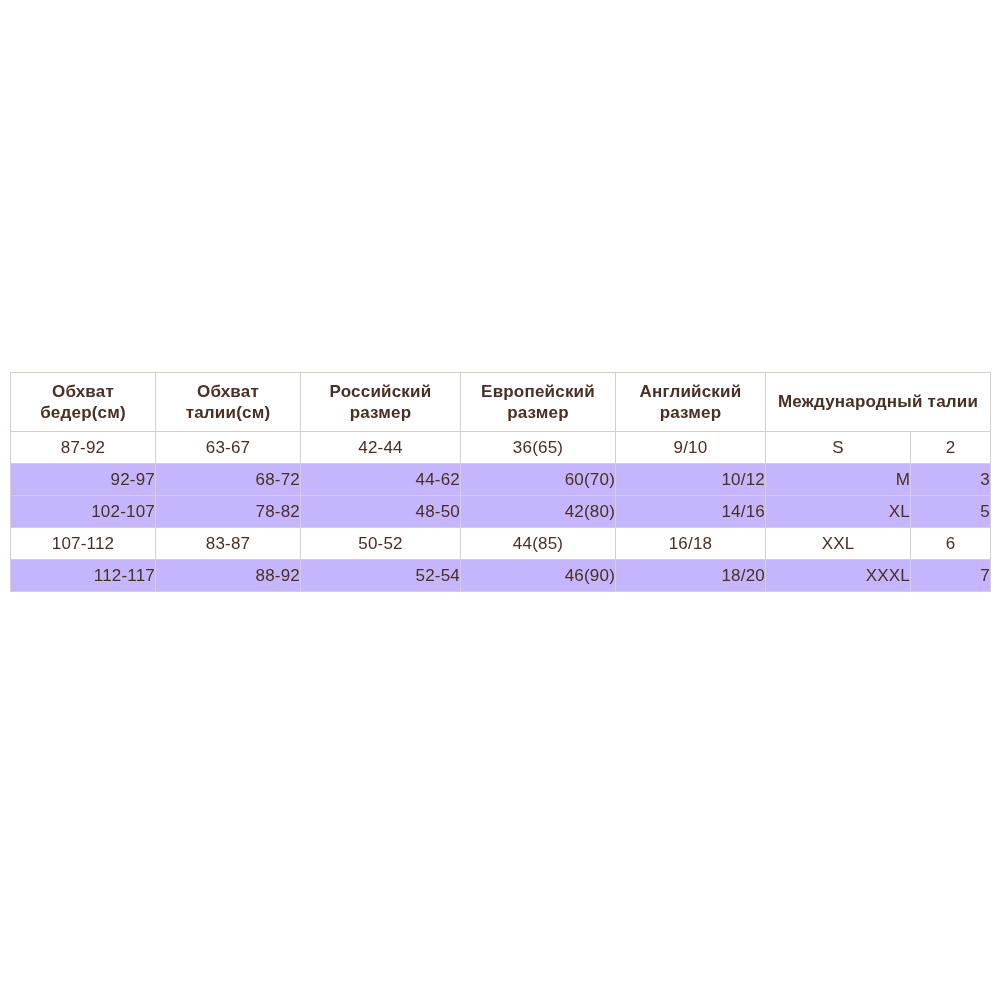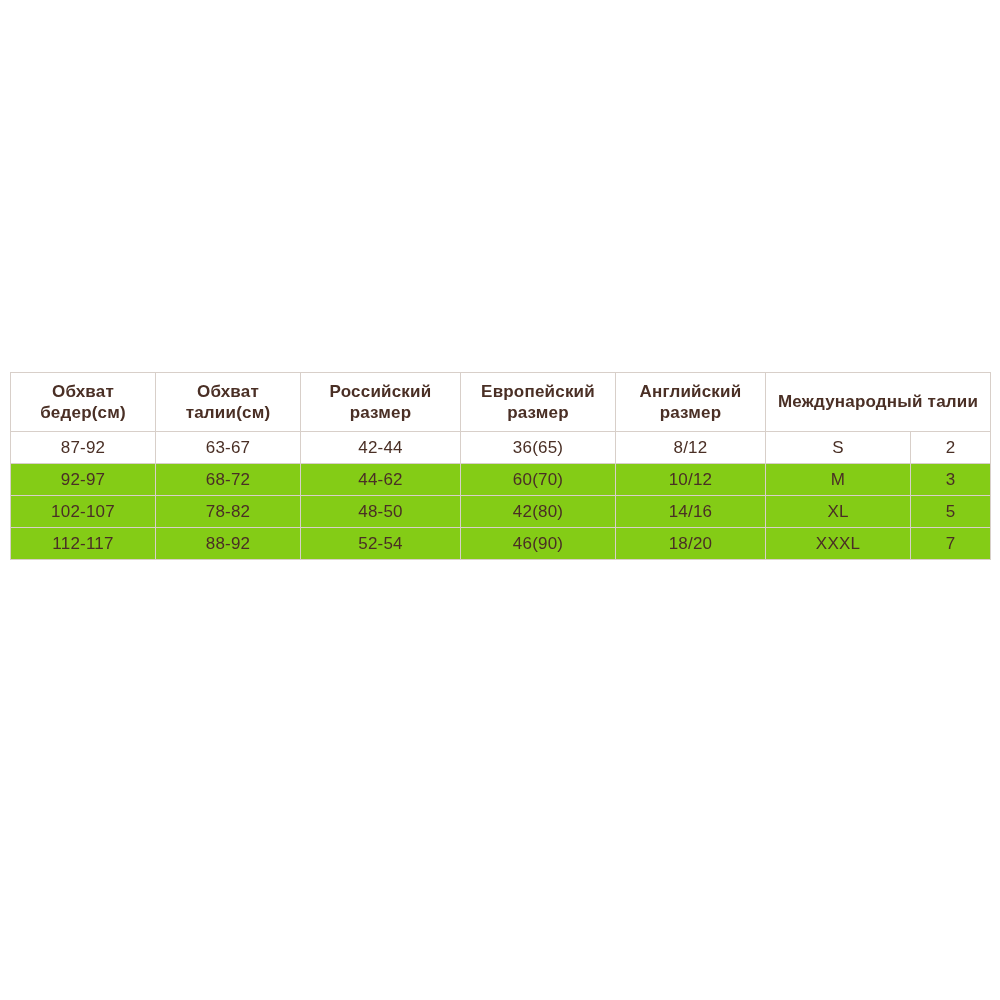--- a/index.html
+++ b/index.html
@@ -43,21 +43,21 @@
     line-height: 1.25;
     background: #ffffff;
     letter-spacing: 0.2px;
   }
   tbody tr td {
     height: 31px;
     font-weight: normal;
     letter-spacing: 0.2px;
   }
   tbody tr.odd td { background: #ffffff; margin-top: 48px; }
-  tbody tr.even td { background: #84cc16; }
+  tbody tr.even td { background: #c4b5fd; text-align: right; }
 
   
   col.c0 { width: 145px; }
   col.c1 { width: 145px; }
   col.c2 { width: 160px; }
   col.c3 { width: 155px; }
   col.c4 { width: 150px; }
   col.c5 { width: 145px; }
   col.c6 { width: 80px; }
 
@@ -88,21 +88,21 @@
           <th>Английский размер</th>
           <th class="intl-head" colspan="2">Международный талии</th>
         </tr>
       </thead>
       <tbody>
         <tr class="odd">
           <td>87-92</td>
           <td>63-67</td>
           <td>42-44</td>
           <td>36(65)</td>
-          <td>8/12</td>
+          <td>9/10</td>
           <td class="intl-letter">S</td>
           <td class="intl-num">2</td>
         </tr>
         <tr class="even">
           <td>92-97</td>
           <td>68-72</td>
           <td>44-62</td>
           <td>60(70)</td>
           <td>10/12</td>
           <td class="intl-letter">M</td>
@@ -110,20 +110,29 @@
         </tr>
         <tr class="even">
           <td>102-107</td>
           <td>78-82</td>
           <td>48-50</td>
           <td>42(80)</td>
           <td>14/16</td>
           <td class="intl-letter">XL</td>
           <td class="intl-num">5</td>
         </tr>
+        <tr class="odd">
+          <td>107-112</td>
+          <td>83-87</td>
+          <td>50-52</td>
+          <td>44(85)</td>
+          <td>16/18</td>
+          <td class="intl-letter">XXL</td>
+          <td class="intl-num">6</td>
+        </tr>
         <tr class="even">
           <td>112-117</td>
           <td>88-92</td>
           <td>52-54</td>
           <td>46(90)</td>
           <td>18/20</td>
           <td class="intl-letter">XXXL</td>
           <td class="intl-num">7</td>
         </tr>
       </tbody>

